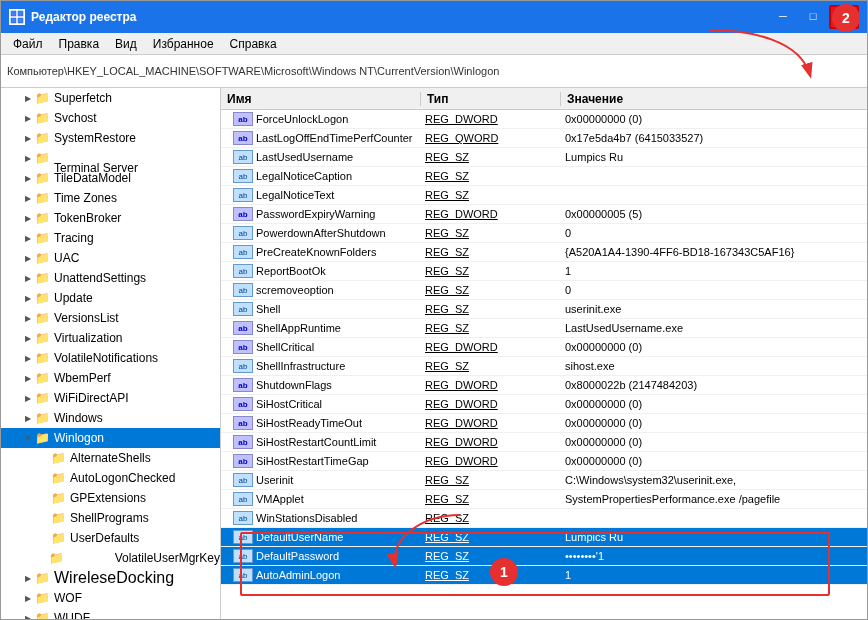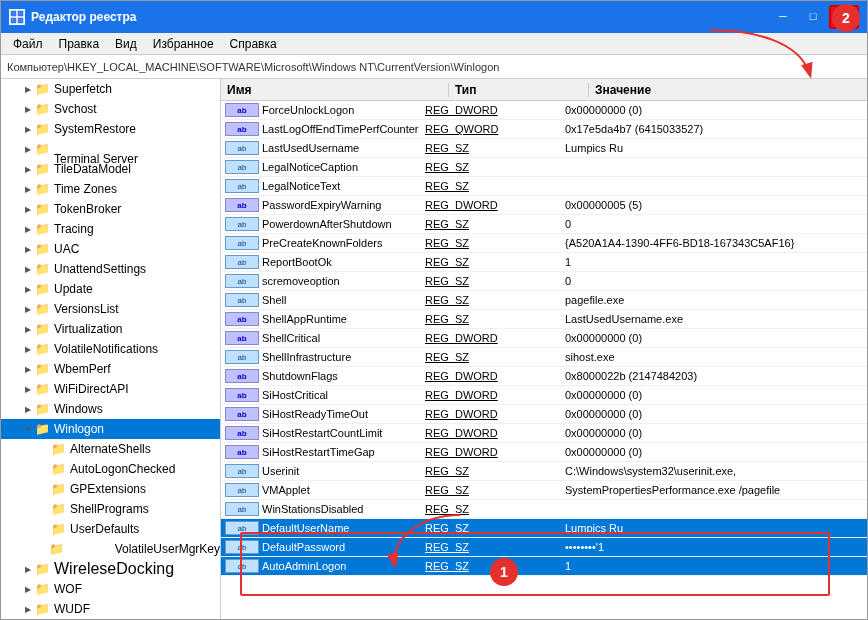--- a/index.html
+++ b/index.html
@@ -84,21 +84,21 @@
       border-bottom: 1px solid #ccc;
       flex-shrink: 0;
     }
     .menu-item {
       padding: 2px 8px;
       cursor: pointer;
       font-size: 12px;
     }
     .address-bar {
       background: #fff;
-      height: 24px;
+      height: 33px;
       display: flex;
       align-items: center;
       padding: 0 6px;
       border-bottom: 1px solid #ccc;
       font-size: 11px;
       color: #333;
       flex-shrink: 0;
     }
     .main-content {
       display: flex;
@@ -155,21 +155,21 @@
       overflow: hidden;
     }
     .table-header {
       display: flex;
       background: #f0f0f0;
       border-bottom: 1px solid #ccc;
       height: 22px;
       align-items: center;
       flex-shrink: 0;
     }
-    .col-name { width: 228px; padding: 0 6px; font-weight: 600; font-size: 12px; border-right: 1px solid #ccc; }
+    .col-name { width: 200px; padding: 0 6px; font-weight: 600; font-size: 12px; border-right: 1px solid #ccc; }
     .col-type { width: 140px; padding: 0 6px; font-weight: 600; font-size: 12px; border-right: 1px solid #ccc; }
     .col-value { flex: 1; padding: 0 6px; font-weight: 600; font-size: 12px; }
     .table-body {
       flex: 1;
       overflow-y: auto;
       overflow-x: hidden;
     }
     .table-row {
       display: flex;
       height: 19px;
@@ -178,27 +178,28 @@
       cursor: pointer;
     }
     .table-row.selected-highlight {
       background: #0078d7;
       color: #fff;
     }
     .cell-name { width: 200px; padding: 0 4px; font-size: 11px; display: flex; align-items: center; gap: 3px; overflow: hidden; white-space: nowrap; }
     .cell-type { width: 140px; padding: 0 4px; font-size: 11px; overflow: hidden; white-space: nowrap; text-decoration: underline; }
     .cell-value { flex: 1; padding: 0 4px; font-size: 11px; overflow: hidden; white-space: nowrap; }
     .reg-icon {
-      width: 34px;
+      width: 20px;
       height: 14px;
       flex-shrink: 0;
       display: inline-flex;
       align-items: center;
       justify-content: center;
       font-size: 9px;
+      margin-left: 8px;
     }
     .reg-dword {
       background: #c0c0ff;
       color: #0000cc;
       border: 1px solid #8888cc;
       font-size: 8px;
       font-weight: bold;
       padding: 0 1px;
     }
     .reg-sz {
@@ -569,21 +570,21 @@
               </div>
               <div class="cell-type">REG_SZ</div>
               <div class="cell-value">0</div>
             </div>
             <div class="table-row">
               <div class="cell-name">
                 <span class="reg-icon reg-sz">ab</span>
                 <span>Shell</span>
               </div>
               <div class="cell-type">REG_SZ</div>
-              <div class="cell-value">pagefile.exe</div>
+              <div class="cell-value">userinit.exe</div>
             </div>
             <div class="table-row">
               <div class="cell-name">
                 <span class="reg-icon reg-dword">ab</span>
                 <span>ShellAppRuntime</span>
               </div>
               <div class="cell-type">REG_SZ</div>
               <div class="cell-value">LastUsedUsername.exe</div>
             </div>
             <div class="table-row">

